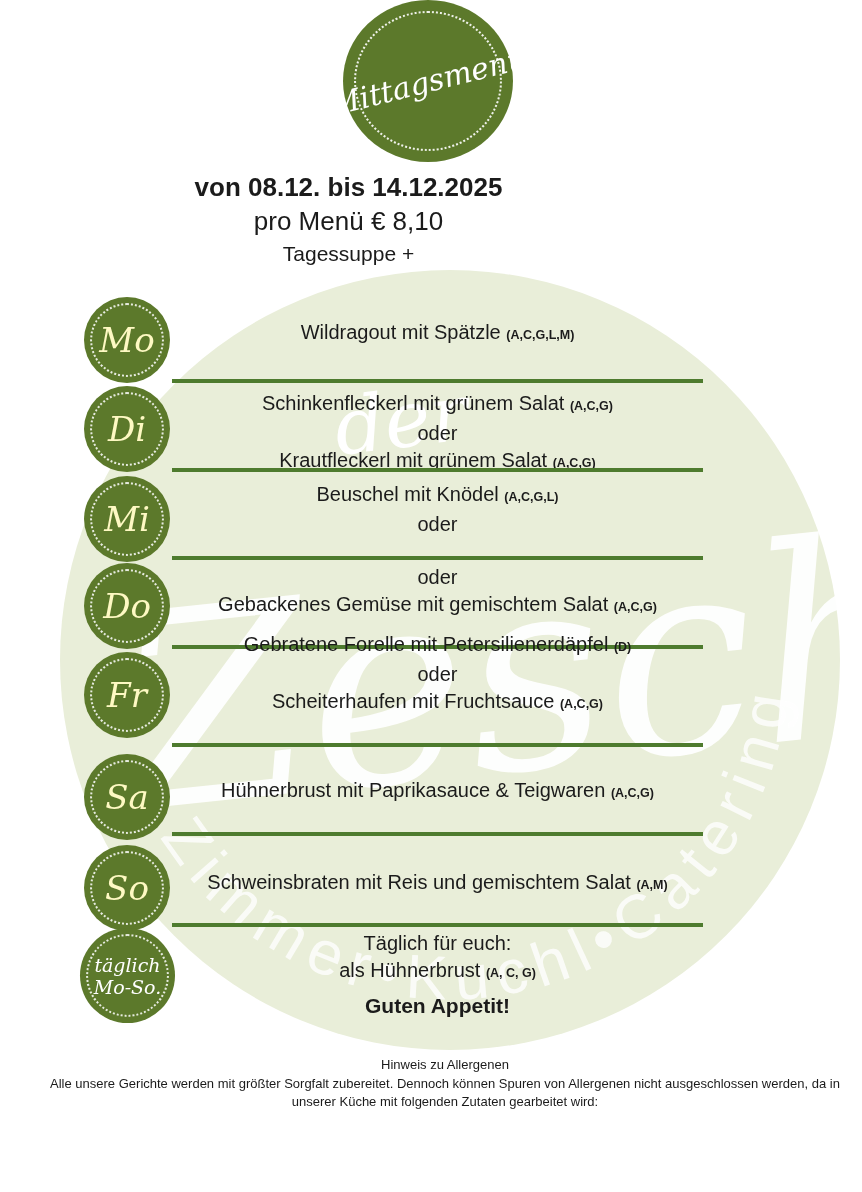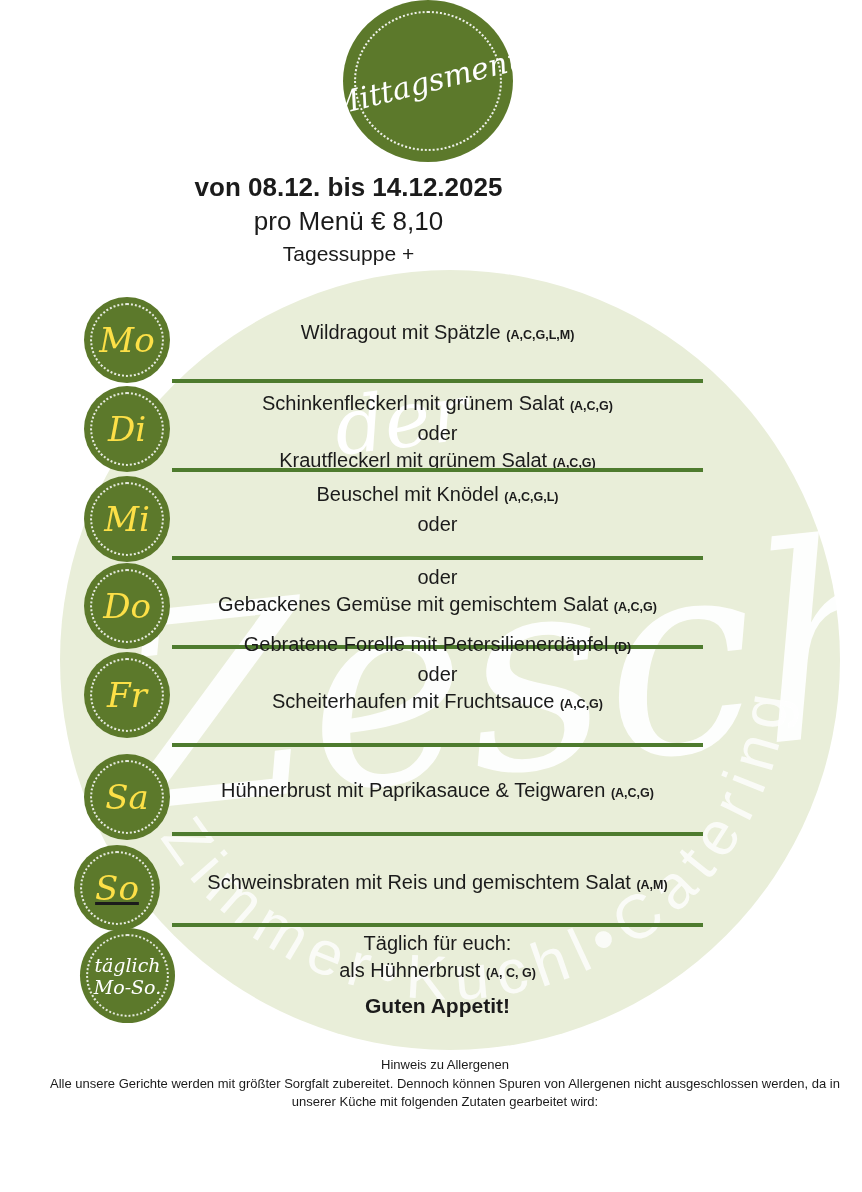--- a/index.html
+++ b/index.html
@@ -27,21 +27,21 @@
   .hline{left:0;width:697px;text-align:center;}
   .h-date{top:172px;font-size:26px;font-weight:bold;}
   .h-price{top:206px;font-size:26px;font-weight:normal;}
   .h-soup{top:242px;font-size:21px;}
   
   .badge{
     width:86px;height:86px;border-radius:50%;background:#5c792b;
     display:flex;flex-direction:column;align-items:center;justify-content:center;
   }
   .badge-ring{position:absolute;left:6px;top:6px;right:6px;bottom:6px;border:2px dotted #ffffff;border-radius:50%;opacity:.85;}
-  .badge-label{font-family:"DejaVu Serif",serif;font-style:italic;color:#fde047;font-size:34px;line-height:34px;}
+  .badge-label{font-family:"DejaVu Serif",serif;font-style:italic;color:#fef9c3;font-size:34px;line-height:34px;}
   .badge-label-sm{font-family:"DejaVu Serif",serif;font-style:italic;color:#ffffff;font-size:19px;line-height:22px;}
   
   .rowtext{left:172px;width:531px;text-align:center;}
   .dish{font-size:20px;line-height:27px;white-space:nowrap;text-align:center;}
   .alg{font-size:12.5px;font-weight:600;}
   .or{font-size:20px;line-height:27px;}
   .divider{left:172px;width:531px;height:4px;background:#4e7b2e;}
   .appetit{font-size:21px;font-weight:bold;line-height:28px;margin-top:5px;}
   
   .footer{left:14px;top:1056px;width:862px;text-align:center;font-size:13px;line-height:18.5px;}
@@ -88,21 +88,21 @@
     <span class="badge-label">Do</span>
   </div>
   <div class="abs badge" style="left:84px;top:652px;">
     <div class="badge-ring"></div>
     <span class="badge-label">Fr</span>
   </div>
   <div class="abs badge" style="left:84px;top:754px;">
     <div class="badge-ring"></div>
     <span class="badge-label">Sa</span>
   </div>
-  <div class="abs badge" style="left:74px;top:845px;text-decoration:underline;">
+  <div class="abs badge" style="left:84px;top:845px;">
     <div class="badge-ring"></div>
     <span class="badge-label">So</span>
   </div>
   <div class="abs badge" style="left:80px;top:928px;width:95px;height:95px;">
     <div class="badge-ring"></div>
     <span class="badge-label-sm">täglich</span>
     <span class="badge-label-sm">Mo-So.</span>
   </div>
 
   <div class="abs rowtext" style="top:319px;">

